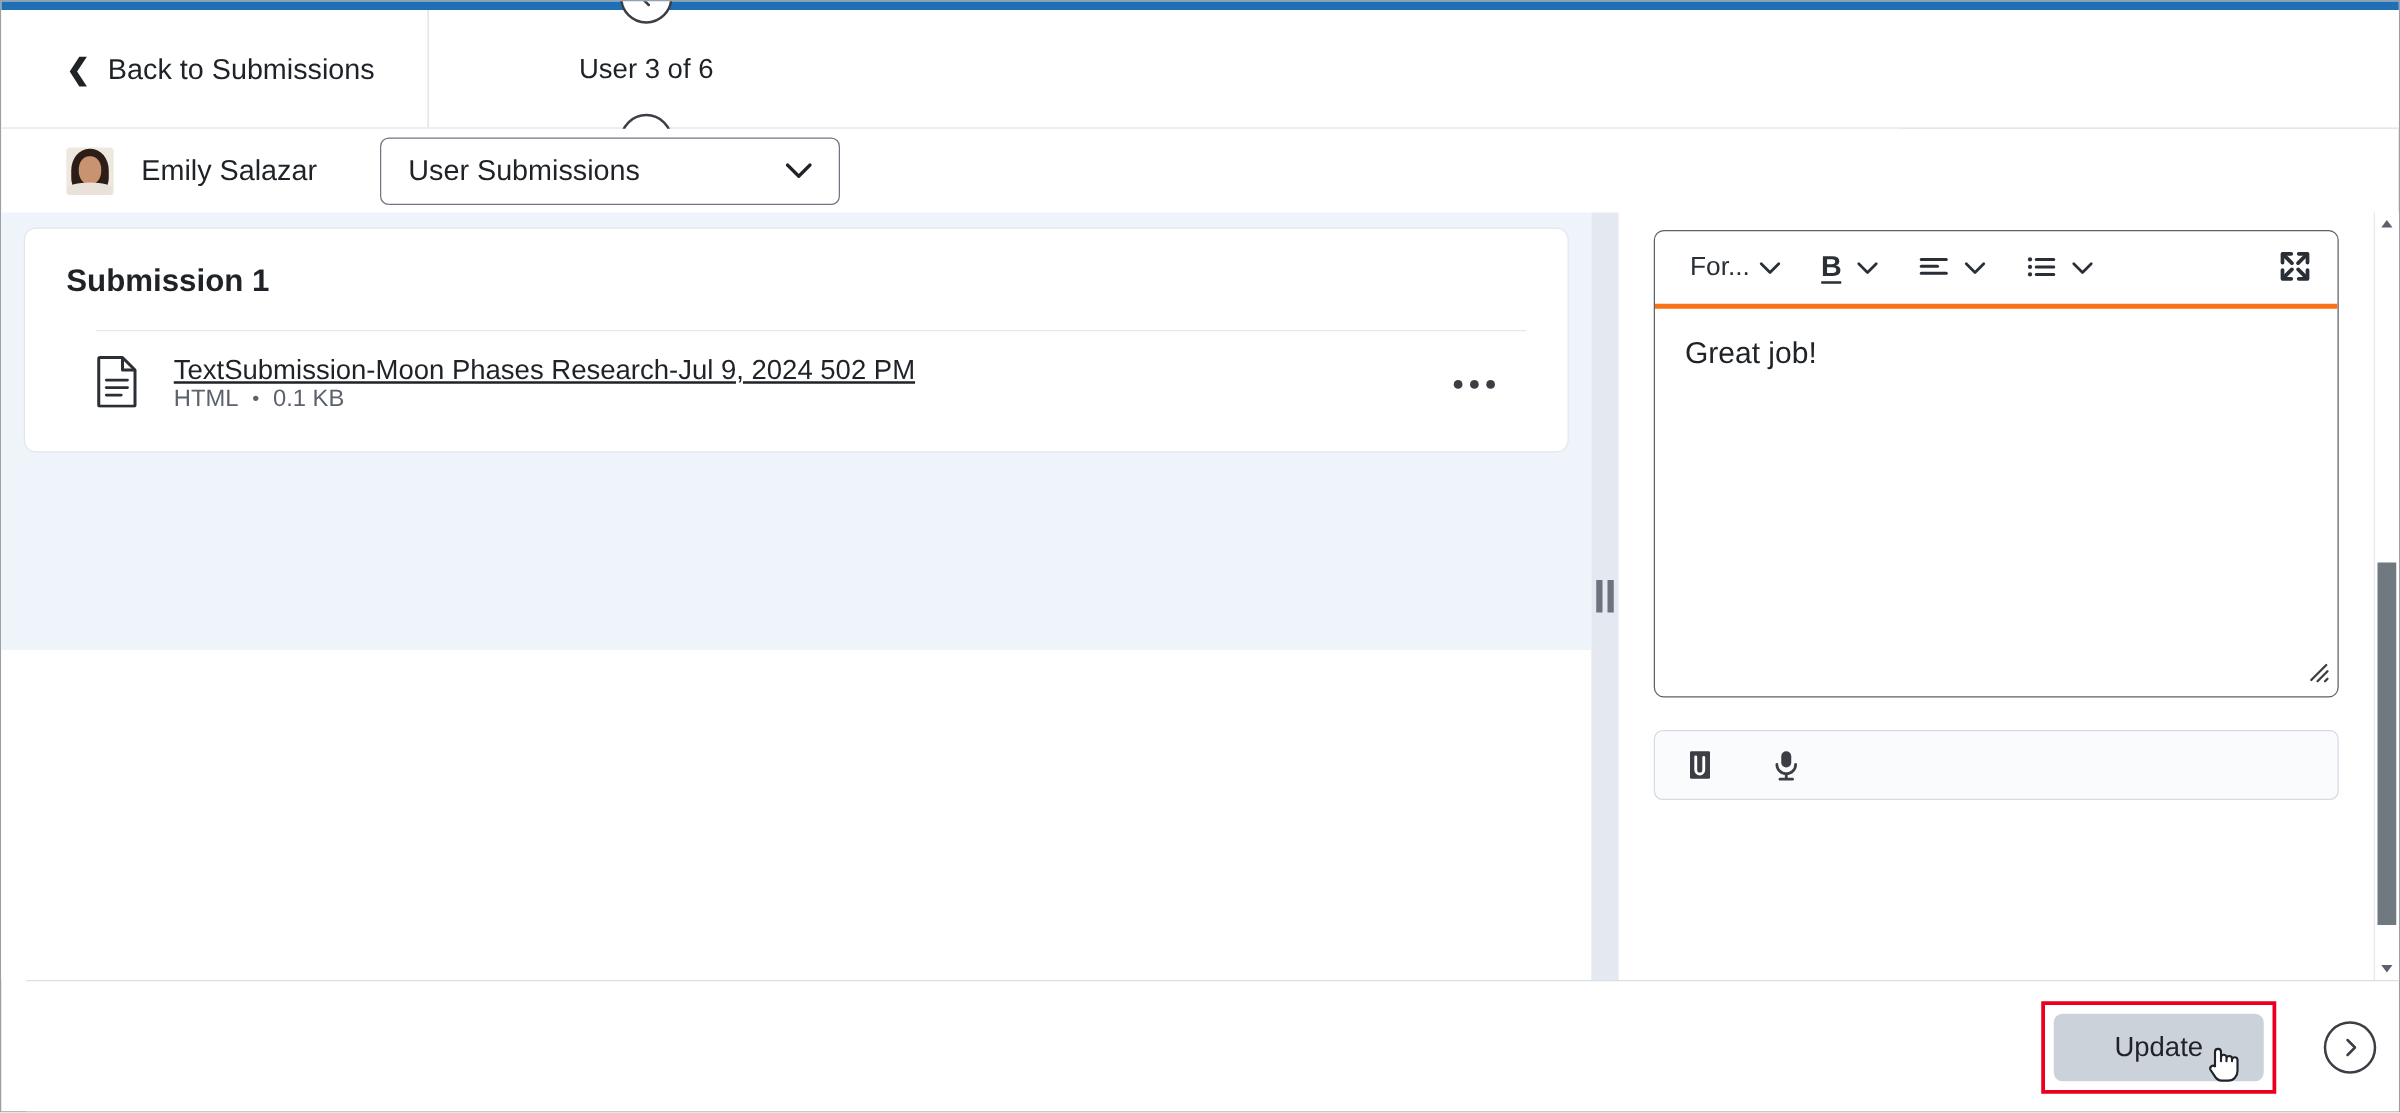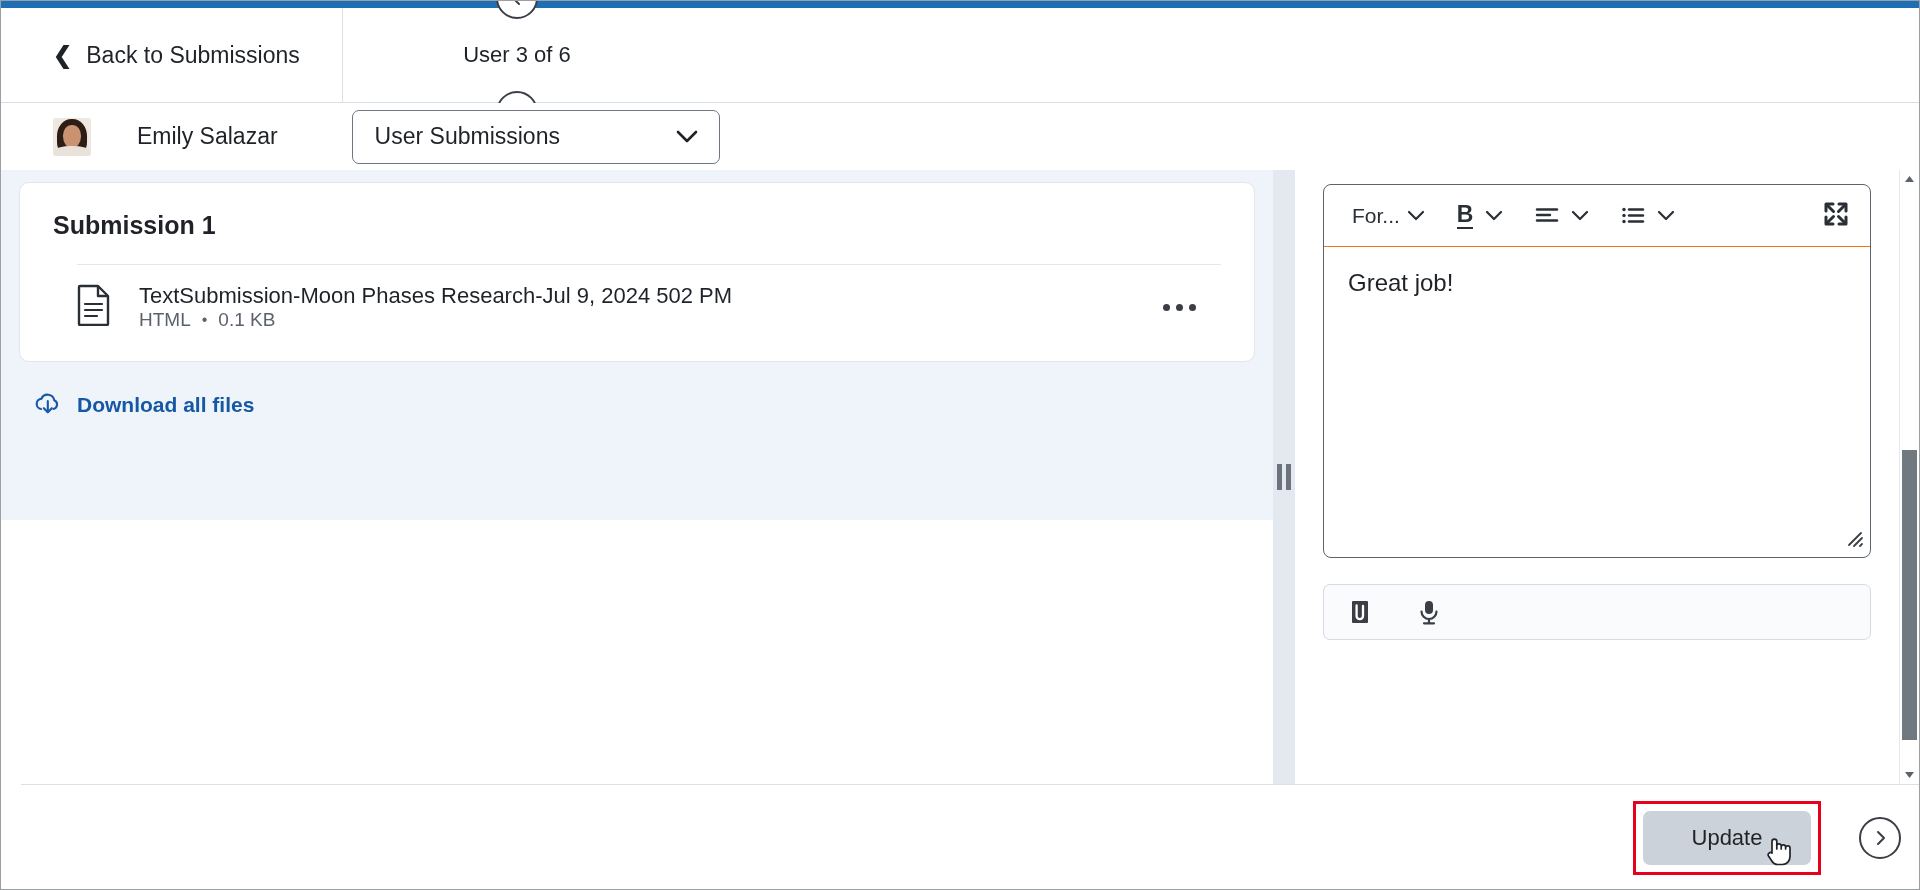--- a/index.html
+++ b/index.html
@@ -79,21 +79,20 @@
   .circle-btn svg { display: block; }
   .user-counter { font-size: 22px; color: #1f2328; white-space: nowrap; }
 
   
   .user-bar {
     position: absolute; top: 102px; left: 0;
     width: 1520px; height: 67px;
     background: #ffffff;
     display: flex; align-items: center;
     padding-left: 52px;
-    gap: 24px;
   }
   .avatar {
     width: 38px; height: 38px;
     border-radius: 3px;
     overflow: hidden;
     flex: 0 0 auto;
     background: #efe8e0;
     position: relative;
   }
   .avatar .hair {
@@ -153,21 +152,21 @@
   .card-divider {
     height: 1px; background: #e4e7eb;
     margin: 24px 0 0 24px;
   }
   .file-row {
     display: flex; align-items: center;
     padding: 18px 0 6px 24px;
   }
   .file-icon { flex: 0 0 auto; width: 42px; }
   .file-meta { flex: 1; margin-left: 20px; }
-  .file-name { font-size: 22px; color: #1f2328; }
+  .file-name { font-size: 22px; color: #1f2328; text-decoration: underline; }
   .file-sub { font-size: 19px; color: #5b626b; margin-top: 0; display: flex; align-items: center; gap: 11px; text-align: center; }
   .dot-sep { font-size: 16px; color: #5b626b; }
   .kebab-btn {
     width: 52px; height: 40px;
     display: flex; align-items: center; justify-content: center;
     gap: 6px; background: none; border: none; cursor: pointer;
     margin-right: 16px;
   }
   .kebab-btn i { width: 7px; height: 7px; border-radius: 50%; background: #3b3f45; display: block; }
 
@@ -204,21 +203,21 @@
     width: 548px; height: 374px;
     border: 1.5px solid #5b626b;
     border-radius: 8px;
     background: #ffffff;
     position: relative;
   }
   .editor-toolbar {
     height: 62px;
     display: flex; 
     padding: 0 17px 0 20px;
-    border-bottom: 1px solid #f97316;
+    border-bottom: 4px solid #f97316;
     gap: 0;
   }
   .tool-group {
     display: flex; align-items: center; gap: 7px;
     background: none; border: none; cursor: pointer;
     padding: 4px 8px;
     font-family: "Liberation Sans", sans-serif;
   }
   .tool-label { font-size: 21px; color: #2a2f36; }
   .bold-glyph {
@@ -385,28 +384,20 @@
             </div>
           </div>
           <button class="kebab-btn">
             <i></i>
             <i></i>
             <i></i>
           </button>
         </div>
       </div>
 
-      <div class="download-row">
-        <svg width="30" height="26" viewBox="0 0 30 26">
-          <path d="M8 17 a5.2 5.2 0 0 1 0.4 -10.3 a6.8 6.8 0 0 1 12.9 1.6 a4.6 4.6 0 0 1 -0.8 8.7" fill="none" stroke="#1558a6" stroke-width="2.1" stroke-linecap="round" stroke-linejoin="round"></path>
-          <line x1="14.8" y1="9" x2="14.8" y2="20" stroke="#1558a6" stroke-width="2.1" stroke-linecap="round"></line>
-          <polyline points="10.8,16.2 14.8,20.3 18.8,16.2" fill="none" stroke="#1558a6" stroke-width="2.1" stroke-linecap="round" stroke-linejoin="round"></polyline>
-        </svg>
-        <span class="download-link">Download all files</span>
-      </div>
     </div>
 
     <div class="splitter">
       <span class="grip">
         <i></i>
           <i></i>
       </span>
     </div>
 
     <div class="right-pane">

